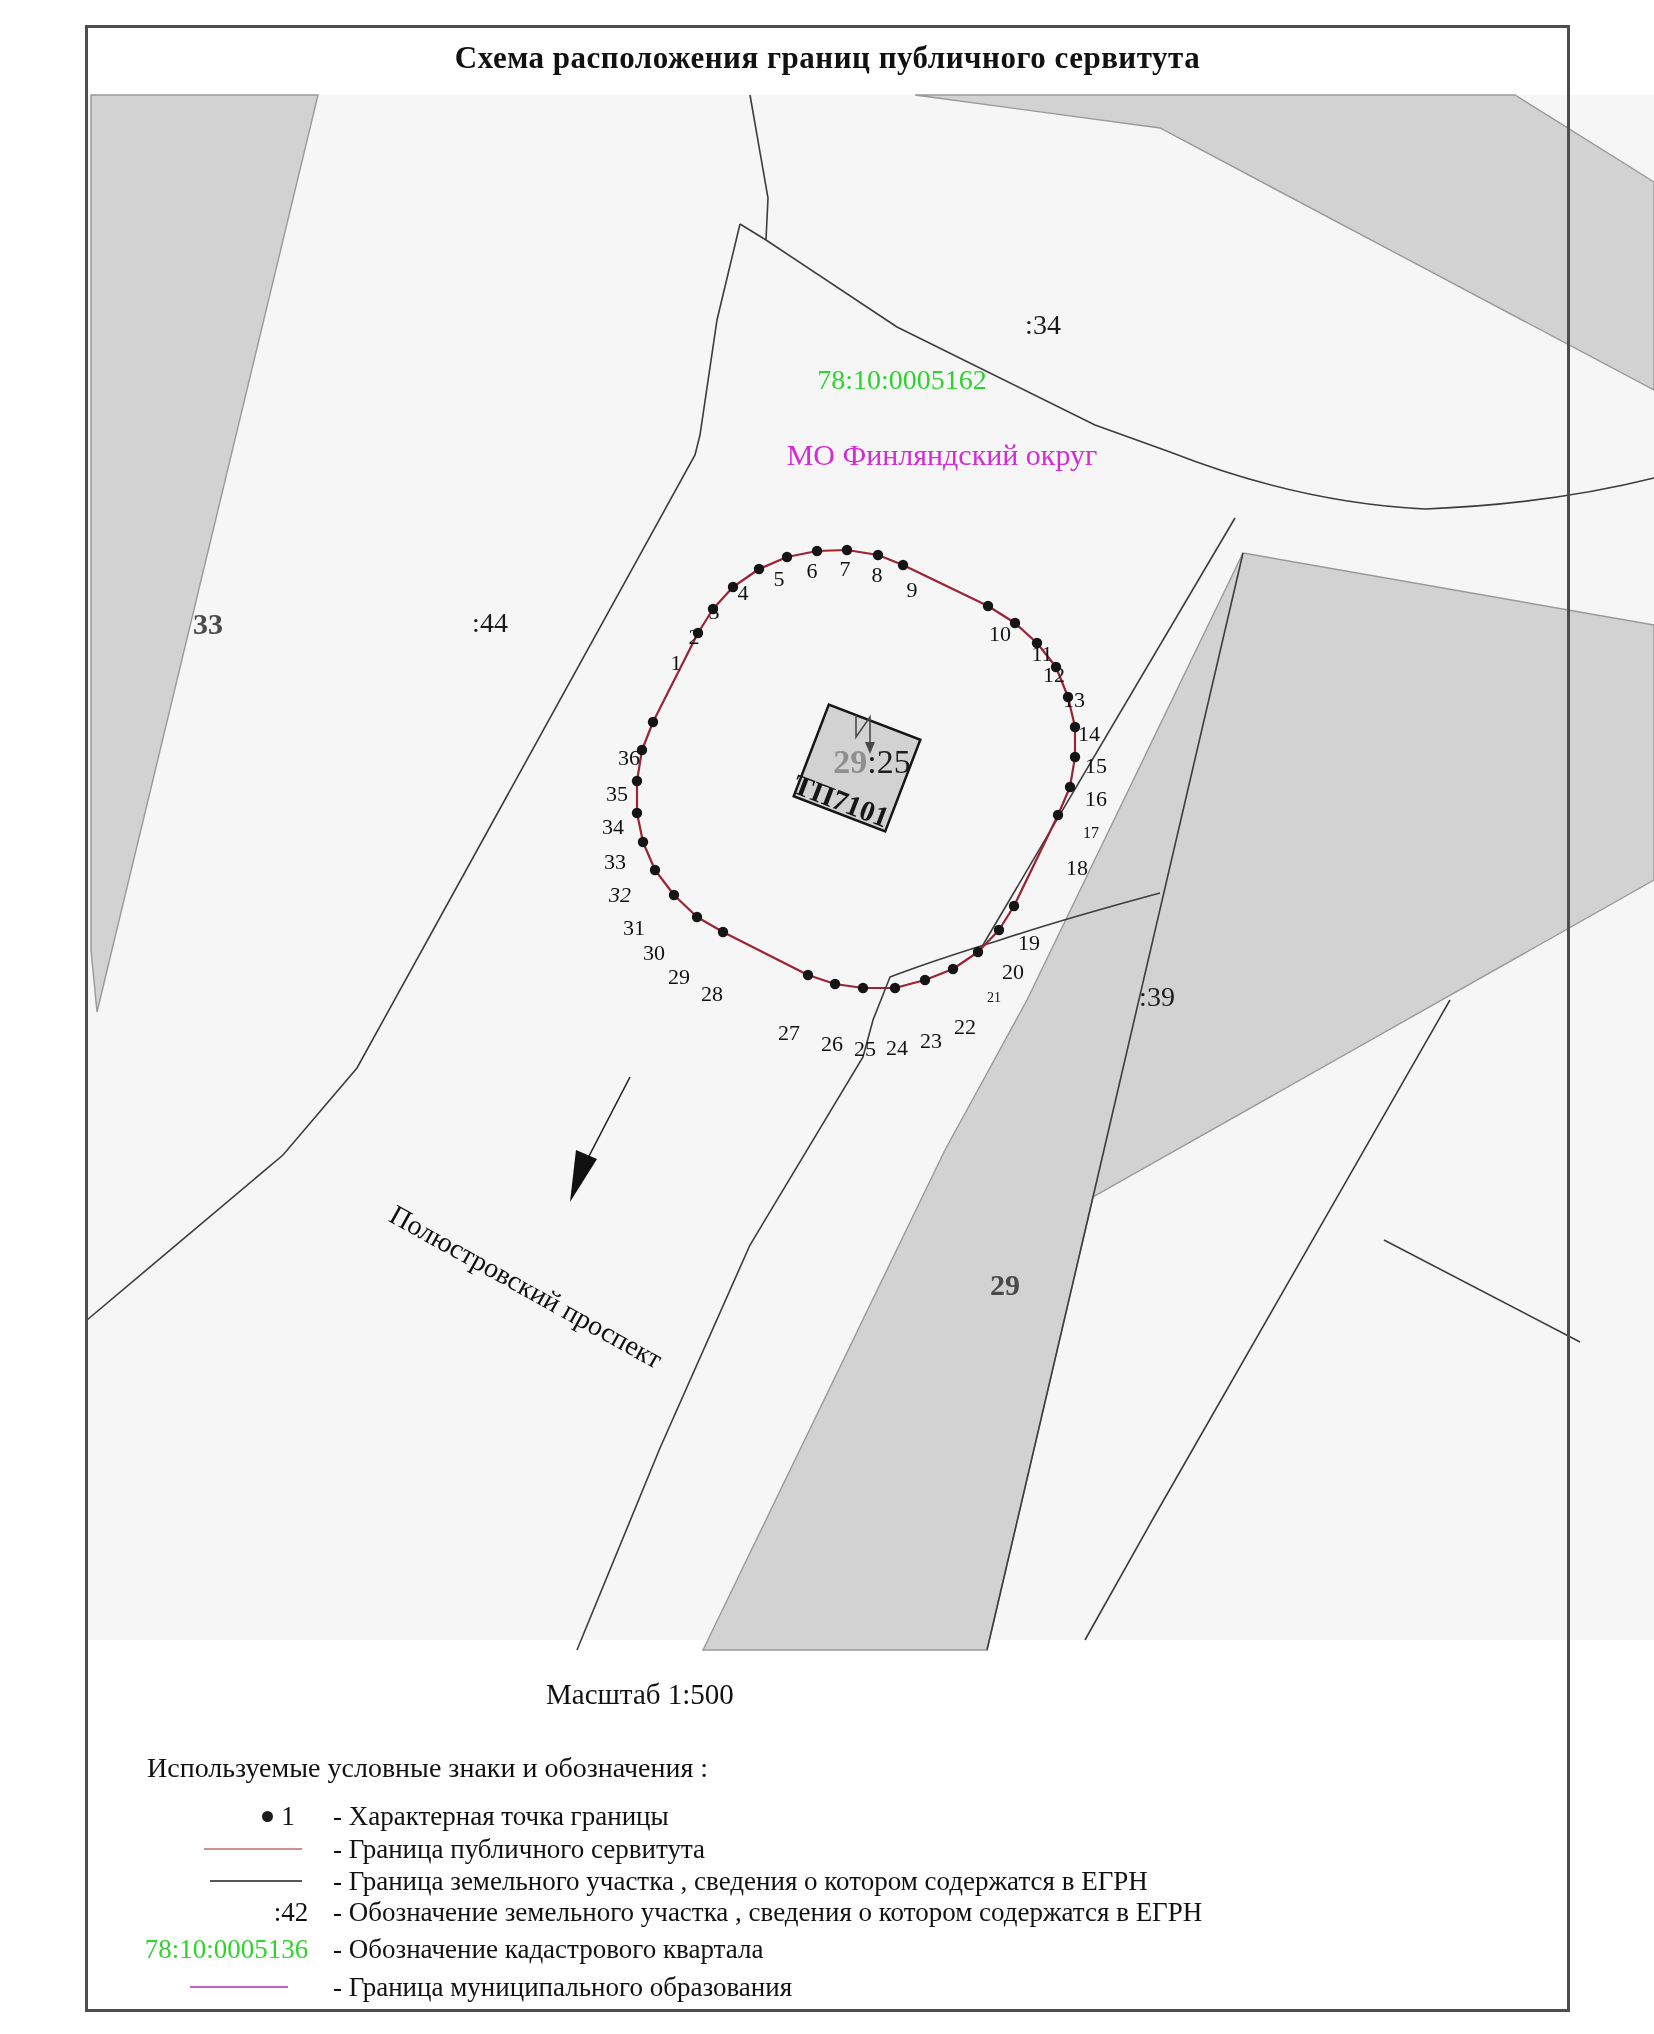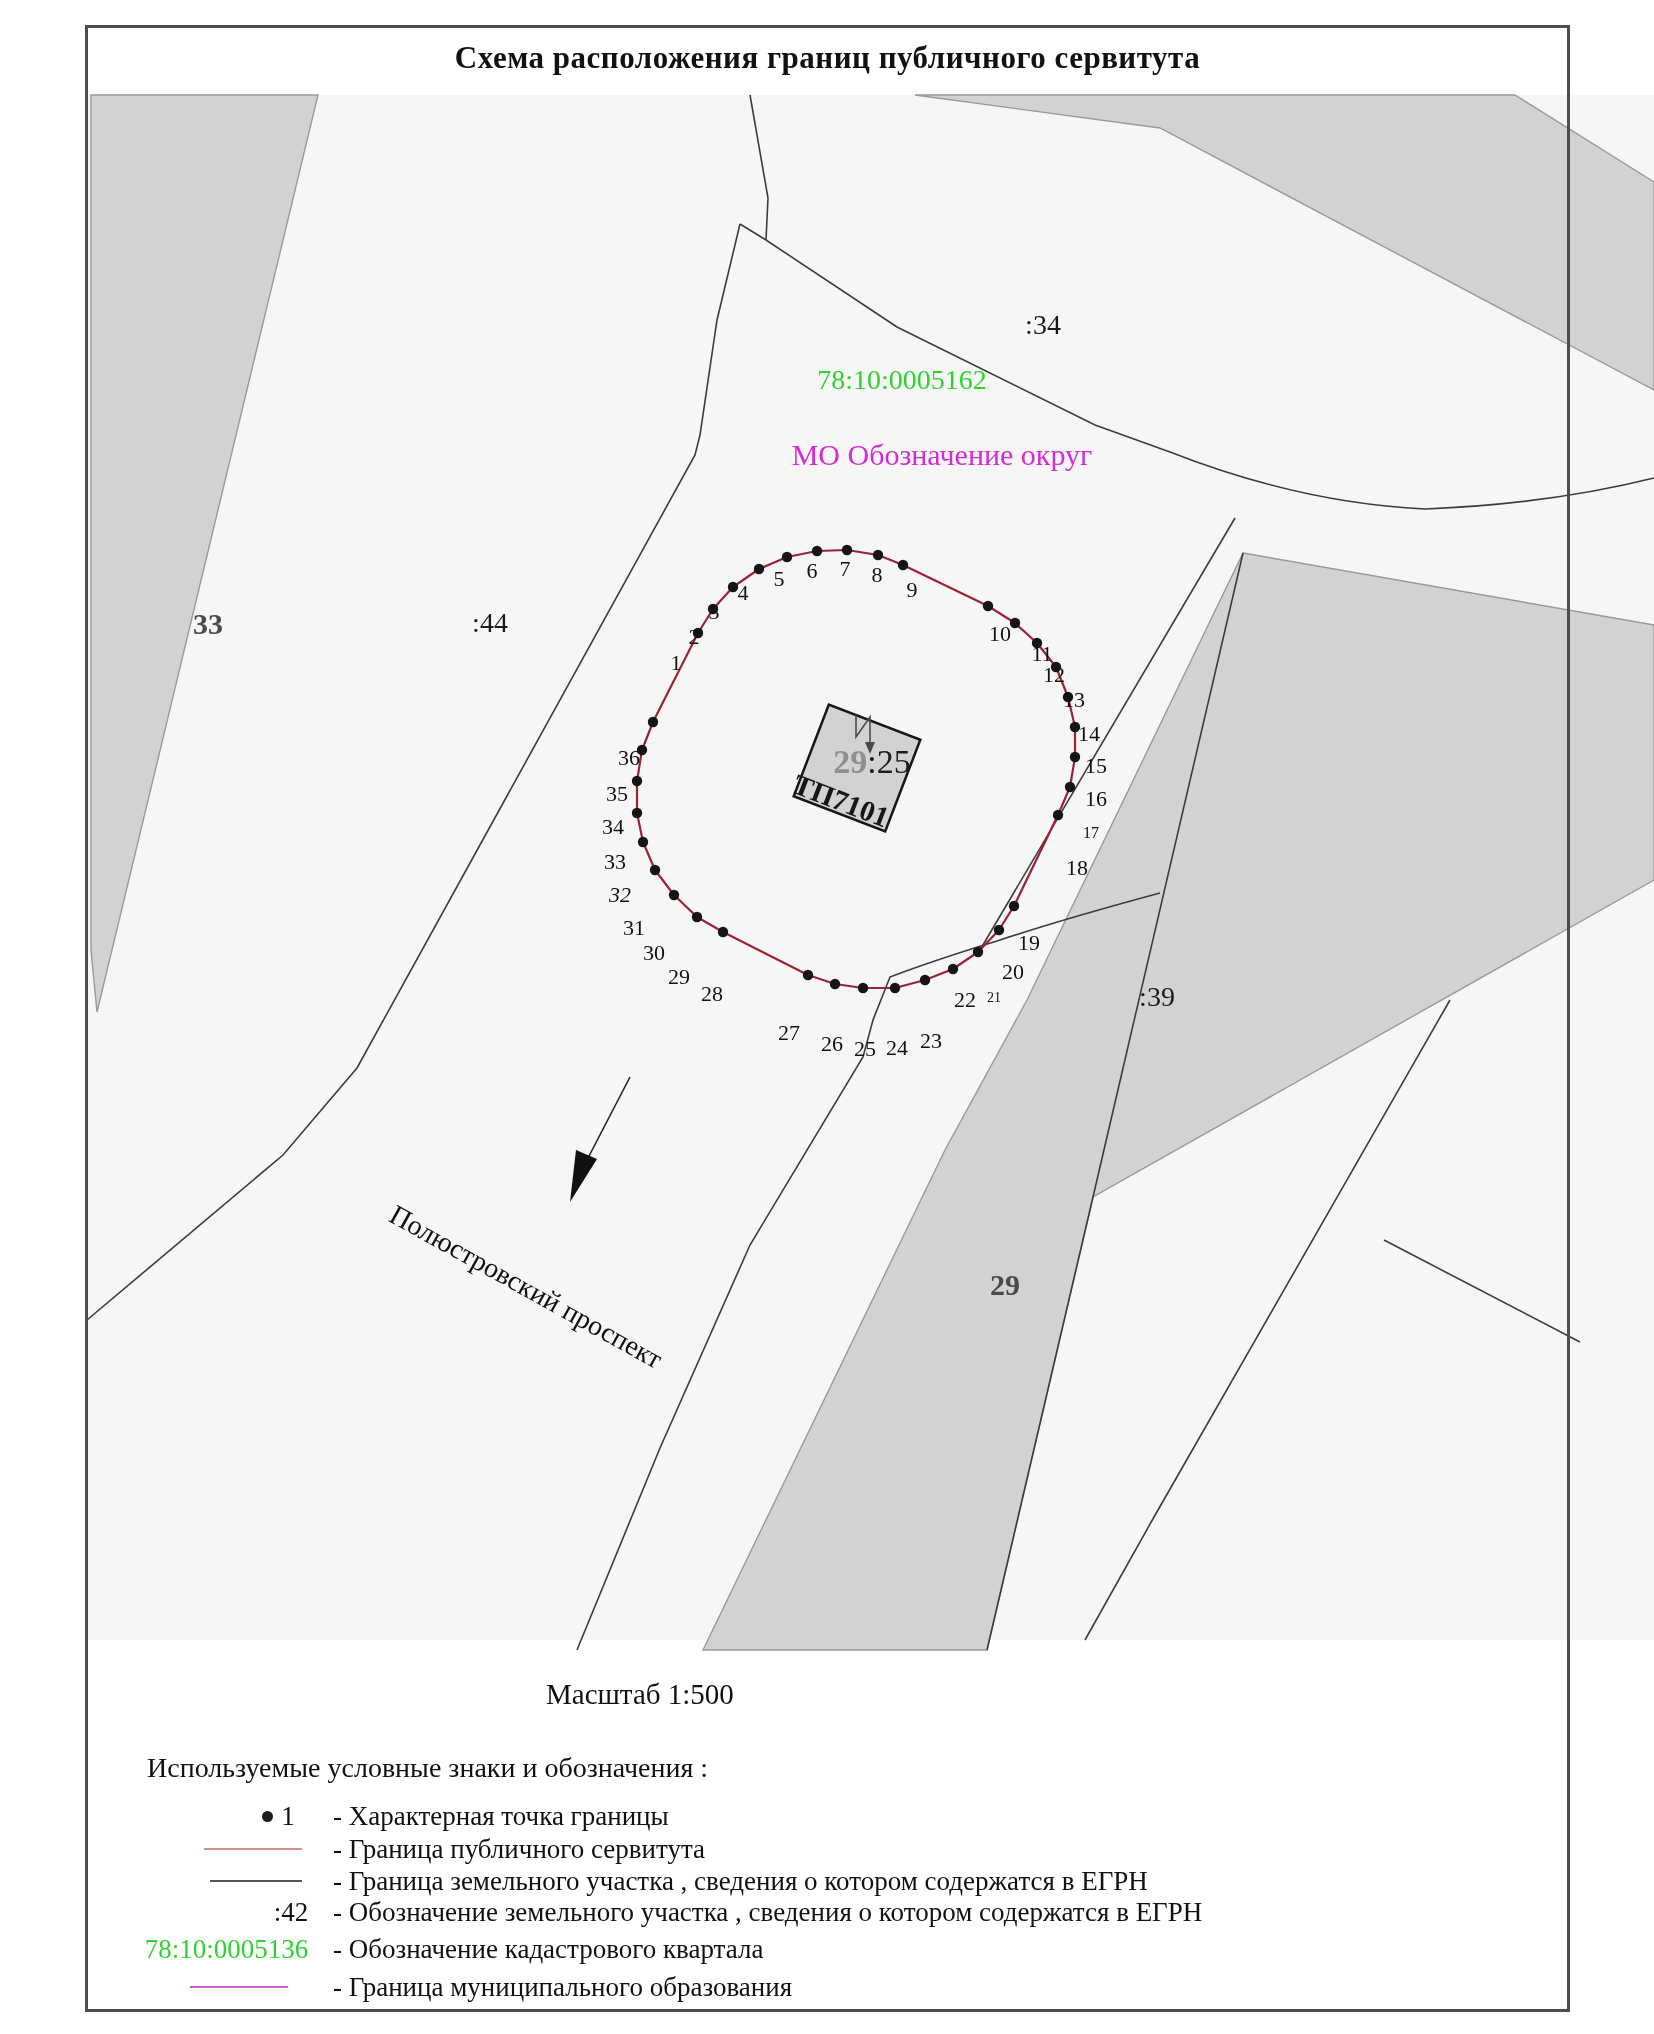--- a/index.html
+++ b/index.html
@@ -101,21 +101,21 @@
     <circle cx="642" cy="750" r="5.2" fill="#151515"></circle>
     <circle cx="653" cy="722" r="5.2" fill="#151515"></circle>
   </svg>
 
 <div id="map-labels">
   <div id="building-num"><span class="gray">29</span><span class="black">:25</span></div>
   <div id="building-name">ТП7101</div>
   <div id="street-label">Полюстровский проспект</div>
 <span class="mlab" style="left: 1043px; top: 281px; color: rgb(26, 26, 26); font-size: 28px;">:34</span>
     <span class="mlab" style="left: 902px; top: 336px; color: rgb(47, 211, 47); font-size: 28px;">78:10:0005162</span>
-    <span class="mlab" style="left: 942px; top: 411px; color: rgb(212, 43, 212); font-size: 30px;">МО Обозначение округ</span>
+    <span class="mlab" style="left: 942px; top: 411px; color: rgb(212, 43, 212); font-size: 30px;">МО Финляндский округ</span>
     <span class="mlab" style="left: 208px; top: 580px; color: rgb(74, 74, 74); font-size: 30px; font-weight: bold;">33</span>
     <span class="mlab" style="left: 490px; top: 579px; color: rgb(26, 26, 26); font-size: 28px;">:44</span>
     <span class="mlab" style="left: 1157px; top: 953px; color: rgb(26, 26, 26); font-size: 28px;">:39</span>
     <span class="mlab" style="left: 1005px; top: 1241px; color: rgb(74, 74, 74); font-size: 30px; font-weight: bold;">29</span>
     <span class="mlab" style="left: 676px; top: 619px; font-size: 22px;">1</span>
     <span class="mlab" style="left: 694px; top: 593px; font-size: 22px;">2</span>
     <span class="mlab" style="left: 714px; top: 568px; font-size: 22px;">3</span>
     <span class="mlab" style="left: 743px; top: 549px; font-size: 22px;">4</span>
     <span class="mlab" style="left: 779px; top: 535px; font-size: 22px;">5</span>
     <span class="mlab" style="left: 812px; top: 527px; font-size: 22px;">6</span>
@@ -127,21 +127,21 @@
     <span class="mlab" style="left: 1054px; top: 631px; font-size: 22px;">12</span>
     <span class="mlab" style="left: 1074px; top: 656px; font-size: 22px;">13</span>
     <span class="mlab" style="left: 1089px; top: 690px; font-size: 22px;">14</span>
     <span class="mlab" style="left: 1096px; top: 722px; font-size: 22px;">15</span>
     <span class="mlab" style="left: 1096px; top: 755px; font-size: 22px;">16</span>
     <span class="mlab" style="left: 1091px; top: 789px; font-size: 16px;">17</span>
     <span class="mlab" style="left: 1077px; top: 824px; font-size: 22px;">18</span>
     <span class="mlab" style="left: 1029px; top: 899px; font-size: 22px;">19</span>
     <span class="mlab" style="left: 1013px; top: 928px; font-size: 22px;">20</span>
     <span class="mlab" style="left: 994px; top: 954px; font-size: 14px;">21</span>
-    <span class="mlab" style="left: 965px; top: 956px; font-size: 22px; text-align: right;">22</span>
+    <span class="mlab" style="left: 965px; top: 983px; font-size: 22px; text-align: right;">22</span>
     <span class="mlab" style="left: 931px; top: 997px; font-size: 22px;">23</span>
     <span class="mlab" style="left: 897px; top: 1004px; font-size: 22px;">24</span>
     <span class="mlab" style="left: 865px; top: 1005px; font-size: 22px;">25</span>
     <span class="mlab" style="left: 832px; top: 1000px; font-size: 22px;">26</span>
     <span class="mlab" style="left: 789px; top: 989px; font-size: 22px;">27</span>
     <span class="mlab" style="left: 712px; top: 950px; font-size: 22px;">28</span>
     <span class="mlab" style="left: 679px; top: 933px; font-size: 22px;">29</span>
     <span class="mlab" style="left: 654px; top: 909px; font-size: 22px;">30</span>
     <span class="mlab" style="left: 634px; top: 884px; font-size: 22px;">31</span>
     <span class="mlab" style="left: 620px; top: 851px; font-size: 22px; font-style: italic;">32</span>

